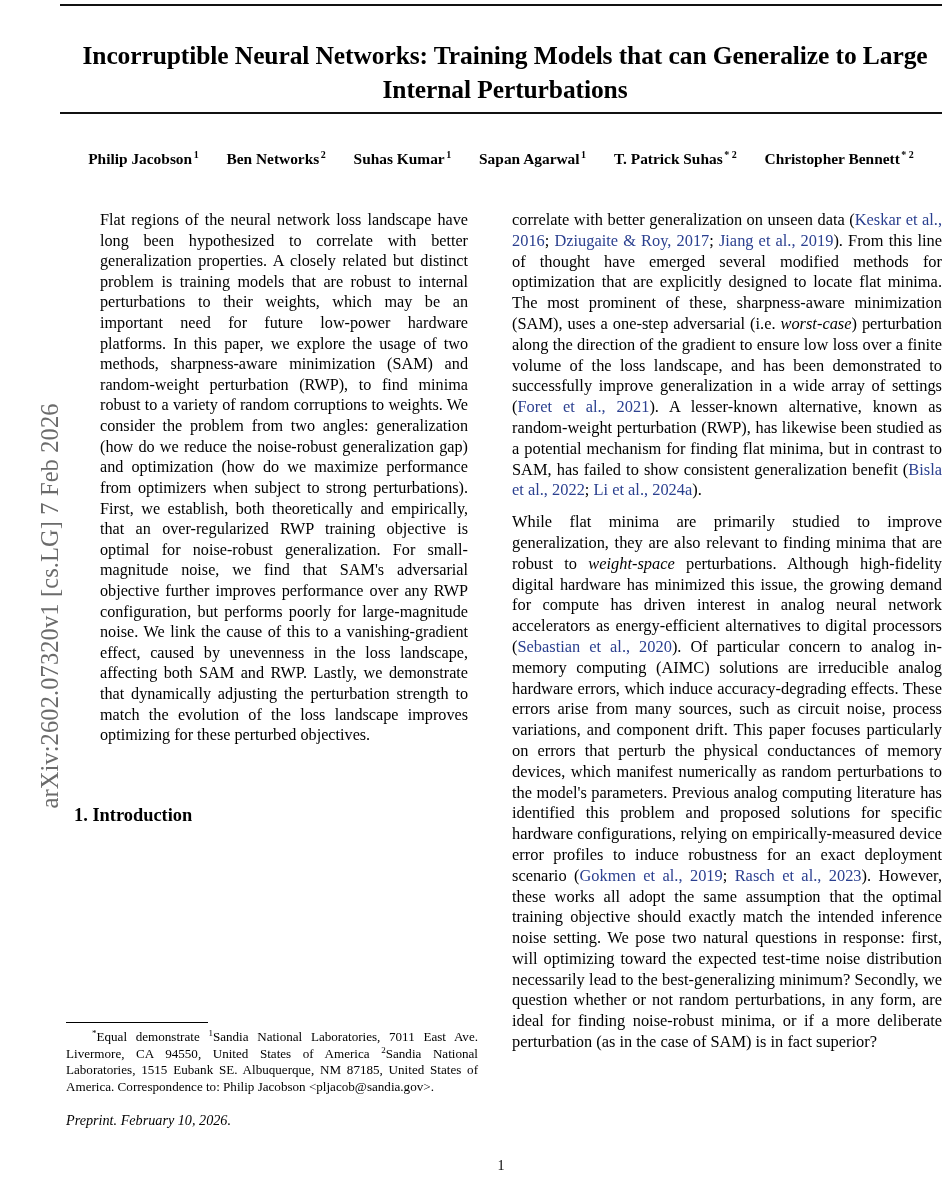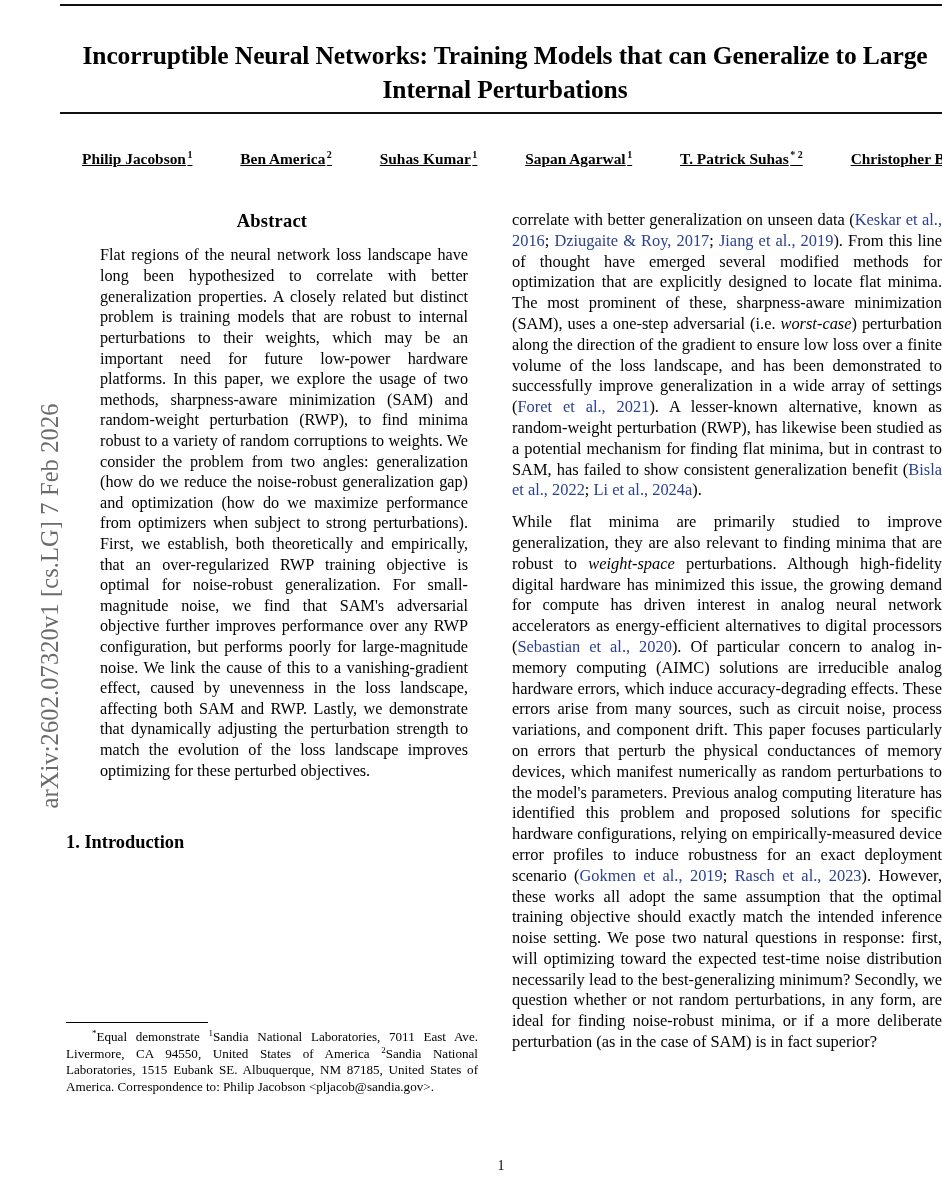--- a/index.html
+++ b/index.html
@@ -76,21 +76,21 @@
   #authors {
     position: absolute;
     top: 150px;
     left: 0px;
     width: 882px;
     text-align: center;
     font-size: 15.4px;
     font-weight: bold;
     white-space: nowrap;
   }
-  #authors .author { margin: 0 22px; text-decoration: underline; }
+  #authors .author { margin: 0 12px; }
   #authors sup {
     font-size: 10px;
     font-weight: bold;
     vertical-align: super;
     line-height: 0;
     margin-left: 1.5px;
   }
 
   
   .col {
@@ -115,21 +115,21 @@
     padding: 0 10px 0 34px;
     text-align: justify;
     font-size: 16.2px;
     line-height: 1.272;
     hyphens: manual;
   }
 
   #section-1-heading {
     font-size: 18.4px;
     font-weight: bold;
-    margin: 0;
+    margin: 8px;
     padding: 0;
     text-align: left;
   }
   .body-par {
     margin: 0;
     text-align: justify;
     hyphens: manual;
   }
   .body-par + .body-par { margin-top: 11px; }
 
@@ -188,43 +188,43 @@
   <div id="content">
 
     <div class="rule" id="rule-top"></div>
 
     <h1 id="title">Incorruptible Neural Networks: Training Models that can Generalize to Large Internal Perturbations</h1>
 
     <div class="rule" id="rule-under-title"></div>
 
     <div id="authors">
       <span class="author"><span>Philip Jacobson</span><sup>1</sup></span>
-      <span class="author"><span>Ben America</span><sup>2</sup></span>
+      <span class="author"><span>Ben Networks</span><sup>2</sup></span>
       <span class="author"><span>Suhas Kumar</span><sup>1</sup></span>
       <span class="author"><span>Sapan Agarwal</span><sup>1</sup></span>
       <span class="author"><span>T. Patrick Suhas</span><sup>* 2</sup></span>
       <span class="author"><span>Christopher Bennett</span><sup>* 2</sup></span>
     </div>
 
     <div class="col" id="col-left">
-      <div id="abstract-heading">Abstract</div>
       <p id="abstract-body">Flat regions of the neural network loss landscape have long been hypothesized to correlate with better generalization properties. A closely related but distinct problem is training models that are robust to internal perturbations to their weights, which may be an important need for future low-power hardware platforms. In this paper, we explore the usage of two methods, sharpness-aware minimization (SAM) and random-weight perturbation (RWP), to find minima robust to a variety of random corruptions to weights. We consider the problem from two angles: generalization (how do we reduce the noise-robust generalization gap) and optimization (how do we maximize performance from optimizers when subject to strong perturbations). First, we establish, both theoretically and empirically, that an over-regularized RWP training objective is optimal for noise-robust generalization. For small-magnitude noise, we find that SAM's adversarial objective further improves performance over any RWP configuration, but performs poorly for large-magnitude noise. We link the cause of this to a vanishing-gradient effect, caused by unevenness in the loss landscape, affecting both SAM and RWP. Lastly, we demonstrate that dynamically adjusting the perturbation strength to match the evolution of the loss landscape improves optimizing for these perturbed objectives.</p>
 
       <div style="height:50px"></div>
 
       <div id="section-1-heading">1. Introduction</div>
     </div>
 
     <div class="col" id="col-right">
       <p class="body-par"><span>correlate with better generalization on unseen data (</span><span class="cite">Keskar et al., 2016</span><span>; </span><span class="cite">Dziugaite &amp; Roy, 2017</span><span>; </span><span class="cite">Jiang et al., 2019</span><span>). From this line of thought have emerged several modified methods for optimization that are explicitly designed to locate flat minima. The most prominent of these, sharpness-aware minimization (SAM), uses a one-step adversarial (i.e. </span><span class="it">worst-case</span><span>) perturbation along the direction of the gradient to ensure low loss over a finite volume of the loss landscape, and has been demonstrated to successfully improve generalization in a wide array of settings (</span><span class="cite">Foret et al., 2021</span><span>). A lesser-known alternative, known as random-weight perturbation (RWP), has likewise been studied as a potential mechanism for finding flat minima, but in contrast to SAM, has failed to show consistent generalization benefit (</span><span class="cite">Bisla et al., 2022</span><span>; </span><span class="cite">Li et al., 2024a</span><span>).</span></p>
 
       <p class="body-par"><span>While flat minima are primarily studied to improve generalization, they are also relevant to finding minima that are robust to </span><span class="it">weight-space</span><span> perturbations. Although high-fidelity digital hardware has minimized this issue, the growing demand for compute has driven interest in analog neural network accelerators as energy-efficient alternatives to digital processors (</span><span class="cite">Sebastian et al., 2020</span><span>). Of particular concern to analog in-memory computing (AIMC) solutions are irreducible analog hardware errors, which induce accuracy-degrading effects. These errors arise from many sources, such as circuit noise, process variations, and component drift. This paper focuses particularly on errors that perturb the physical conductances of memory devices, which manifest numerically as random perturbations to the model's parameters. Previous analog computing literature has identified this problem and proposed solutions for specific hardware configurations, relying on empirically-measured device error profiles to induce robustness for an exact deployment scenario (</span><span class="cite">Gokmen et al., 2019</span><span>; </span><span class="cite">Rasch et al., 2023</span><span>). However, these works all adopt the same assumption that the optimal training objective should exactly match the intended inference noise setting. We pose two natural questions in response: first, will optimizing toward the expected test-time noise distribution necessarily lead to the best-generalizing minimum? Secondly, we question whether or not random perturbations, in any form, are ideal for finding noise-robust minima, or if a more deliberate perturbation (as in the case of SAM) is in fact superior?</span></p>
     </div>
 
     <div id="footnote-area">
       <div id="footnote-rule"></div>
       <p id="footnote-text">&nbsp;&nbsp;&nbsp;<sup>*</sup><span>Equal demonstrate  </span><sup>1</sup><span>Sandia National Laboratories, 7011 East Ave. Livermore, CA 94550, United States of America </span><sup>2</sup><span>Sandia National Laboratories, 1515 Eubank SE. Albuquerque, NM 87185, United States of America. Correspondence to: Philip Jacobson &lt;pljacob@sandia.gov&gt;.</span></p>
+      <p id="preprint-line">Preprint. February 10, 2026.</p>
     </div>
 
     <div id="page-number">1</div>
 
   </div>
 </div>
 
 </body></html>

